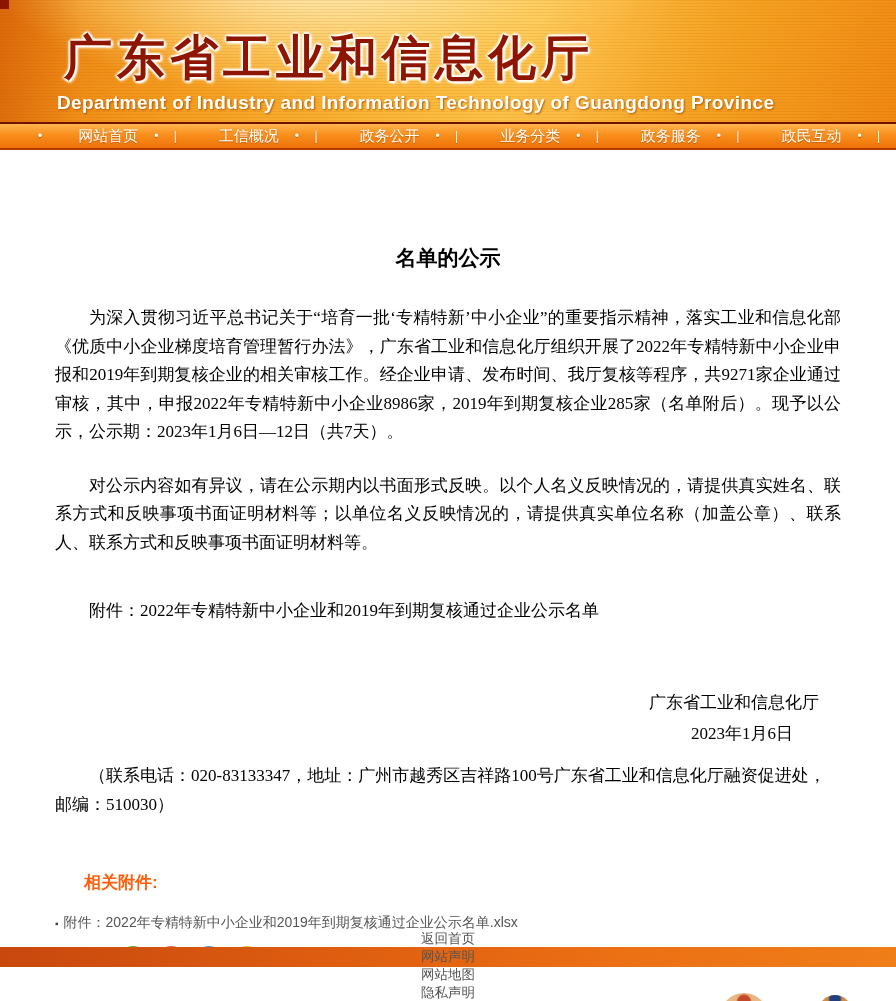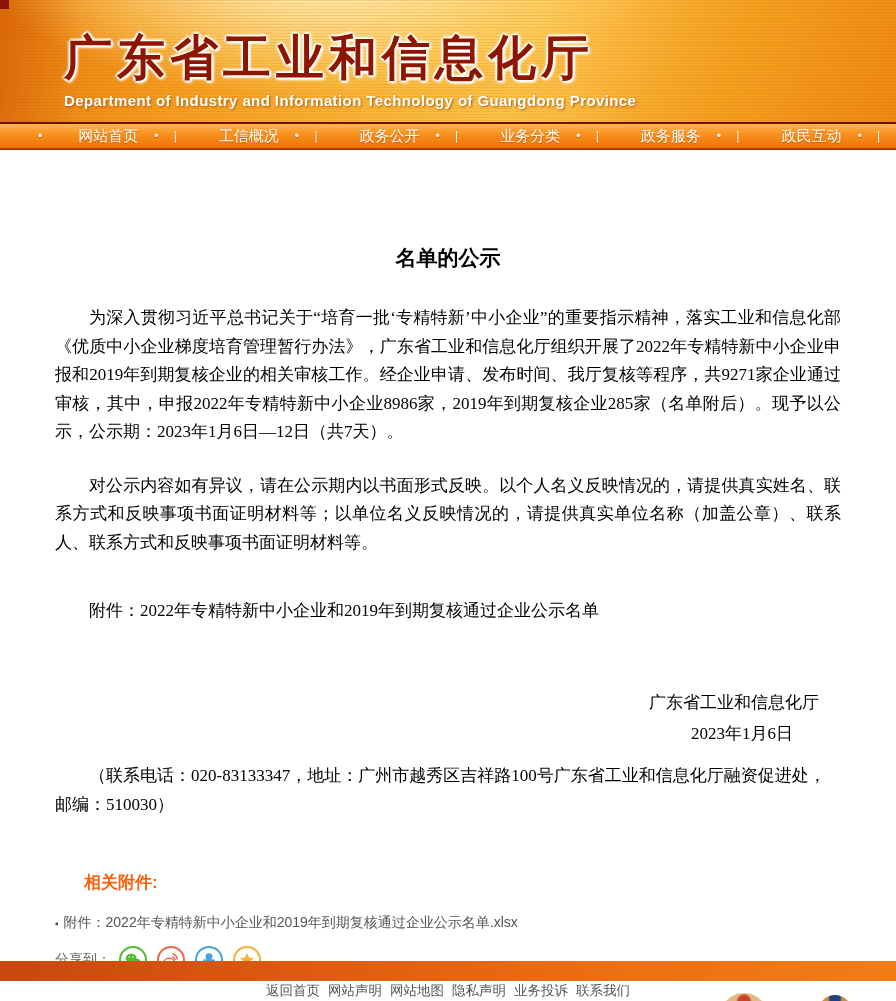--- a/index.html
+++ b/index.html
@@ -22,22 +22,22 @@
     background:linear-gradient(90deg, rgba(190,60,0,0.30) 0, rgba(190,60,0,0) 9%),
                linear-gradient(115deg, transparent 58%, rgba(255,190,80,0.35) 64%, transparent 72%);
   }
   .corner-accent { position:absolute; left:0; top:0; width:9px; height:9px; background:#8c1500; z-index:3; }
   .banner-title {
     position:absolute; left:64px; top:26px; z-index:2;
     font-size:48px; font-weight:bold; letter-spacing:5px; color:#8e1500;
     text-shadow:-2px 0 2px #fff, 2px 0 2px #fff, 0 -2px 2px #fff, 0 2px 2px #fff, 2px 2px 3px #fff;
   }
   .banner-subtitle {
-    position:absolute; left:64px; top:92px; z-index:2;
-    font-size:15px; font-weight:bold; color:#ffffff; letter-spacing:0.4px;
+    position:absolute; left:57px; top:92px; z-index:2;
+    font-size:19px; font-weight:bold; color:#ffffff; letter-spacing:0.4px;
     text-shadow:1px 1px 2px rgba(170,85,0,0.9);
   }
 
   
   .nav {
     height:28px; border-top:2px solid #6e1300; border-bottom:2px solid #b53a00;
     background:linear-gradient(180deg, #ffb44f 0%, #f88f1c 45%, #ef7208 100%);
   }
   .nav-inner {
     height:24px; display:flex; align-items:center; justify-content:space-between;
@@ -78,21 +78,21 @@
   .share-icon {
     width:28px; height:28px; border-radius:50%; background:#fff;
     display:inline-flex; align-items:center; justify-content:center;
     margin-right:10px; cursor:pointer;
   }
   .share-icon svg { display:block; }
 
   
   .footer { position:absolute; left:0; bottom:0; width:896px; }
   .footer-bar { height:20px; background:linear-gradient(90deg, #c8480e 0%, #dd5c10 35%, #ec7014 70%, #ef7d18 100%); }
-  .footer-links { height:20px; background:#fff; display:flex; align-items:center; justify-content:center; font-size:13.5px; color:#555; }
+  .footer-links { height:34px; background:#fff; display:flex; align-items:center; justify-content:center; font-size:13.5px; color:#555;flex-direction:column; }
   .footer-links a { color:#555; text-decoration:none; margin:0 4px; cursor:pointer; }
 
   
   .float-widget { position:absolute; border-radius:50%; z-index:5; cursor:pointer; }
   .fw1 { left:720px; bottom:-40px; width:48px; height:48px;
          background:radial-gradient(circle at 50% 18%, #c5472a 0 6px, #e7b680 8px, #edc28d 60%); }
   .fw2 { left:818px; bottom:-28px; width:34px; height:34px;
          background:radial-gradient(circle at 50% 12%, #24407c 0 5px, #c98b4a 7px, #d99c56 60%); }
 </style>
 </head>

